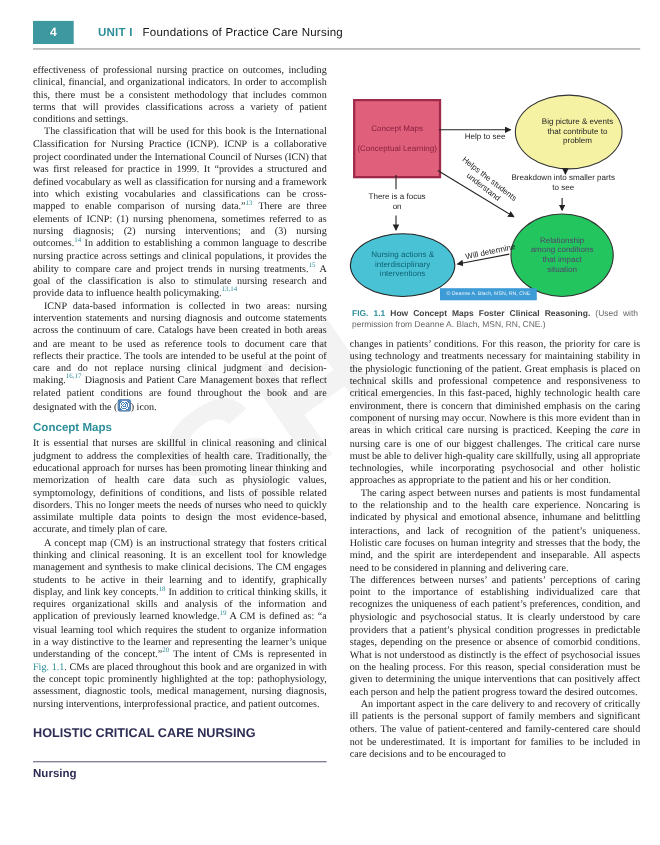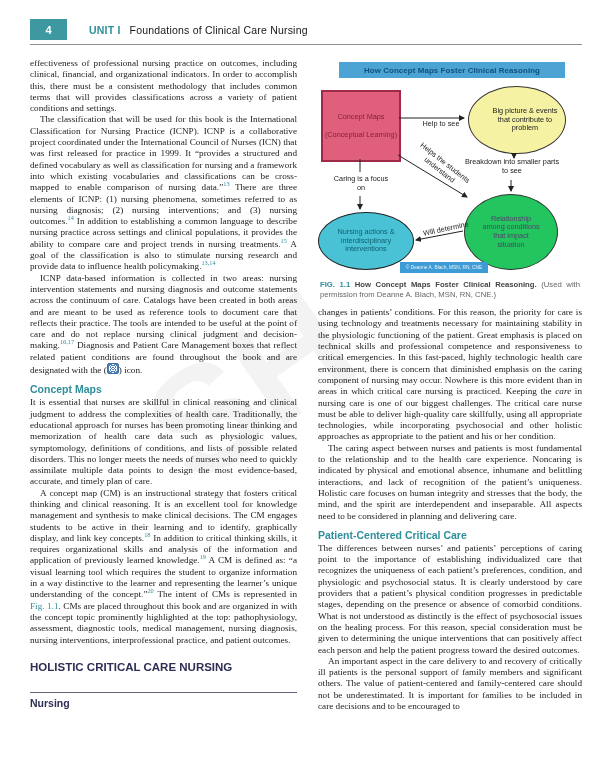--- a/index.html
+++ b/index.html
@@ -66,59 +66,58 @@
 </head>
 <body>
 
 <div class="page">
   <div class="watermark">SH</div>
   <div class="inner">
 
     <header class="hdr">
       <div class="pagenum">4</div>
       <span class="unit">UNIT I</span>
-      <span class="utitle">Foundations of Clinical Care Nursing</span>
+      <span class="utitle">Foundations of Practice Care Nursing</span>
     </header>
 
     <div class="cols">
 
       <div class="colL">
         <p class="body">effectiveness of professional nursing practice on outcomes, including clinical, financial, and organizational indicators. In order to accomplish this, there must be a consistent methodology that includes common terms that will provides classifications across a variety of patient conditions and settings.</p>
         <p class="body indent"><span>The classification that will be used for this book is the International Classification for Nursing Practice (ICNP). ICNP is a collaborative project coordinated under the International Council of Nurses (ICN) that was first released for practice in 1999. It “provides a structured and defined vocabulary as well as classification for nursing and a framework into which existing vocabularies and classifications can be cross-mapped to enable comparison of nursing data.”</span><sup class="seg-sup">13</sup><span> There are three elements of ICNP: (1) nursing phenomena, sometimes referred to as nursing diagnosis; (2) nursing interventions; and (3) nursing outcomes.</span><sup class="seg-sup">14</sup><span> In addition to establishing a common language to describe nursing practice across settings and clinical populations, it provides the ability to compare care and project trends in nursing treatments.</span><sup class="seg-sup">15</sup><span> A goal of the classification is also to stimulate nursing research and provide data to influence health policymaking.</span><sup class="seg-sup">13,14</sup></p>
         <p class="body indent"><span>ICNP data-based information is collected in two areas: nursing intervention statements and nursing diagnosis and outcome statements across the continuum of care. Catalogs have been created in both areas and are meant to be used as reference tools to document care that reflects their practice. The tools are intended to be useful at the point of care and do not replace nursing clinical judgment and decision-making.</span><sup class="seg-sup">16,17</sup><span> Diagnosis and Patient Care Management boxes that reflect related patient conditions are found throughout the book and are designated with the (</span><span class="seg-icon"></span><span>) icon.</span></p>
         <h3 class="teal">Concept Maps</h3>
         <p class="body">It is essential that nurses are skillful in clinical reasoning and clinical judgment to address the complexities of health care. Traditionally, the educational approach for nurses has been promoting linear thinking and memorization of health care data such as physiologic values, symptomology, definitions of conditions, and lists of possible related disorders. This no longer meets the needs of nurses who need to quickly assimilate multiple data points to design the most evidence-based, accurate, and timely plan of care.</p>
         <p class="body indent"><span>A concept map (CM) is an instructional strategy that fosters critical thinking and clinical reasoning. It is an excellent tool for knowledge management and synthesis to make clinical decisions. The CM engages students to be active in their learning and to identify, graphically display, and link key concepts.</span><sup class="seg-sup">18</sup><span> In addition to critical thinking skills, it requires organizational skills and analysis of the information and application of previously learned knowledge.</span><sup class="seg-sup">19</sup><span> A CM is defined as: “a visual learning tool which requires the student to organize information in a way distinctive to the learner and representing the learner’s unique understanding of the concept.”</span><sup class="seg-sup">20</sup><span> The intent of CMs is represented in </span><span class="seg-fig">Fig. 1.1</span><span>. CMs are placed throughout this book and are organized in with the concept topic prominently highlighted at the top: pathophysiology, assessment, diagnostic tools, medical management, nursing diagnosis, nursing interventions, interprofessional practice, and patient outcomes.</span></p>
         <h2 class="section">HOLISTIC CRITICAL CARE NURSING</h2>
         <h3 class="navy">Nursing</h3>
       </div>
 
       <div class="colR">
 
         <div class="figwrap">
-          <div class="fbanner">How Concept Maps Foster Clinical Reasoning</div>
 
           <div class="node pinkbox">
             <span>Concept Maps</span>
             <span>(Conceptual Learning)</span>
           </div>
           <div class="node ellipse yellow">
             <span style="width:72px;margin-left:16px;">Big picture &amp; events that contribute to problem</span>
           </div>
           <div class="node ellipse purple">
             <span style="width:64px;">Relationship among conditions that impact situation</span>
           </div>
           <div class="node ellipse tealell">
             <span style="width:78px;">Nursing actions &amp; interdisciplinary interventions</span>
           </div>
 
           <div class="flabel" style="left:88px;top:62px;width:70px;">Help to see</div>
           <div class="flabel rot38" style="left:78px;top:100px;width:92px;">Helps the students understand</div>
           <div class="flabel" style="left:146px;top:100px;width:96px;">Breakdown into smaller parts to see</div>
-          <div class="flabel" style="left:14px;top:117px;width:58px;">Caring is a focus on</div>
+          <div class="flabel" style="left:14px;top:117px;width:58px;">There is a focus on</div>
           <div class="flabel rotm12" style="left:104px;top:167px;width:48px;">Will determine</div>
 
           <svg class="figsvg" width="264" height="221">
             <defs>
               <marker id="ah" markerWidth="7" markerHeight="7" refX="5" refY="3" orient="auto">
                 <path d="M0,0 L6,3 L0,6 z" fill="#222"></path>
               </marker>
             </defs>
             <line x1="81" y1="60" x2="146" y2="60" stroke="#222" stroke-width="1" marker-end="url(#ah)"></line>
             <line x1="80" y1="97" x2="149" y2="139" stroke="#222" stroke-width="1" marker-end="url(#ah)"></line>
@@ -133,20 +132,19 @@
         </div>
 
         <div class="caption">
           <span class="cap-label">FIG. 1.1</span>
           <span class="cap-bold">How Concept Maps Foster Clinical Reasoning.</span>
           <span>(Used with permission from Deanne A. Blach, MSN, RN, CNE.)</span>
         </div>
 
         <p class="body"><span>changes in patients’ conditions. For this reason, the priority for care is using technology and treatments necessary for maintaining stability in the physiologic functioning of the patient. Great emphasis is placed on technical skills and professional competence and responsiveness to critical emergencies. In this fast-paced, highly technologic health care environment, there is concern that diminished emphasis on the caring component of nursing may occur. Nowhere is this more evident than in areas in which critical care nursing is practiced. Keeping the </span><span class="seg-i">care</span><span> in nursing care is one of our biggest challenges. The critical care nurse must be able to deliver high-quality care skillfully, using all appropriate technologies, while incorporating psychosocial and other holistic approaches as appropriate to the patient and his or her condition.</span></p>
         <p class="body indent">The caring aspect between nurses and patients is most fundamental to the relationship and to the health care experience. Noncaring is indicated by physical and emotional absence, inhumane and belittling interactions, and lack of recognition of the patient’s uniqueness. Holistic care focuses on human integrity and stresses that the body, the mind, and the spirit are interdependent and inseparable. All aspects need to be considered in planning and delivering care.</p>
-        <h3 class="teal">Patient-Centered Critical Care</h3>
         <p class="body">The differences between nurses’ and patients’ perceptions of caring point to the importance of establishing individualized care that recognizes the uniqueness of each patient’s preferences, condition, and physiologic and psychosocial status. It is clearly understood by care providers that a patient’s physical condition progresses in predictable stages, depending on the presence or absence of comorbid conditions. What is not understood as distinctly is the effect of psychosocial issues on the healing process. For this reason, special consideration must be given to determining the unique interventions that can positively affect each person and help the patient progress toward the desired outcomes.</p>
         <p class="body indent">An important aspect in the care delivery to and recovery of critically ill patients is the personal support of family members and significant others. The value of patient-centered and family-centered care should not be underestimated. It is important for families to be included in care decisions and to be encouraged to</p>
       </div>
 
     </div>
   </div>
 </div>
 
 </body></html>

